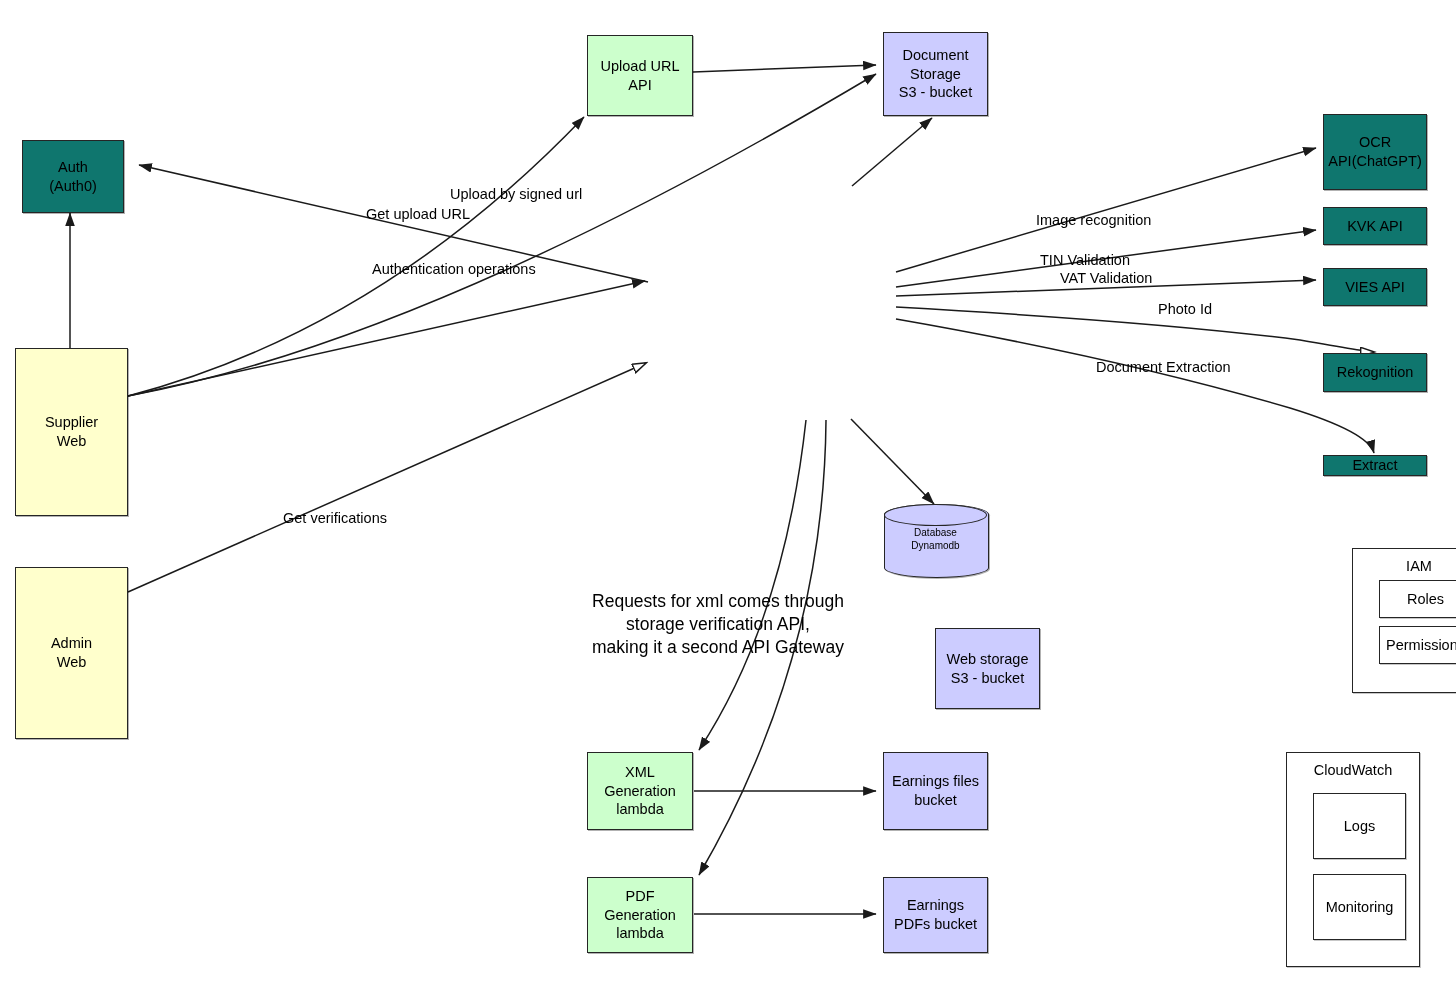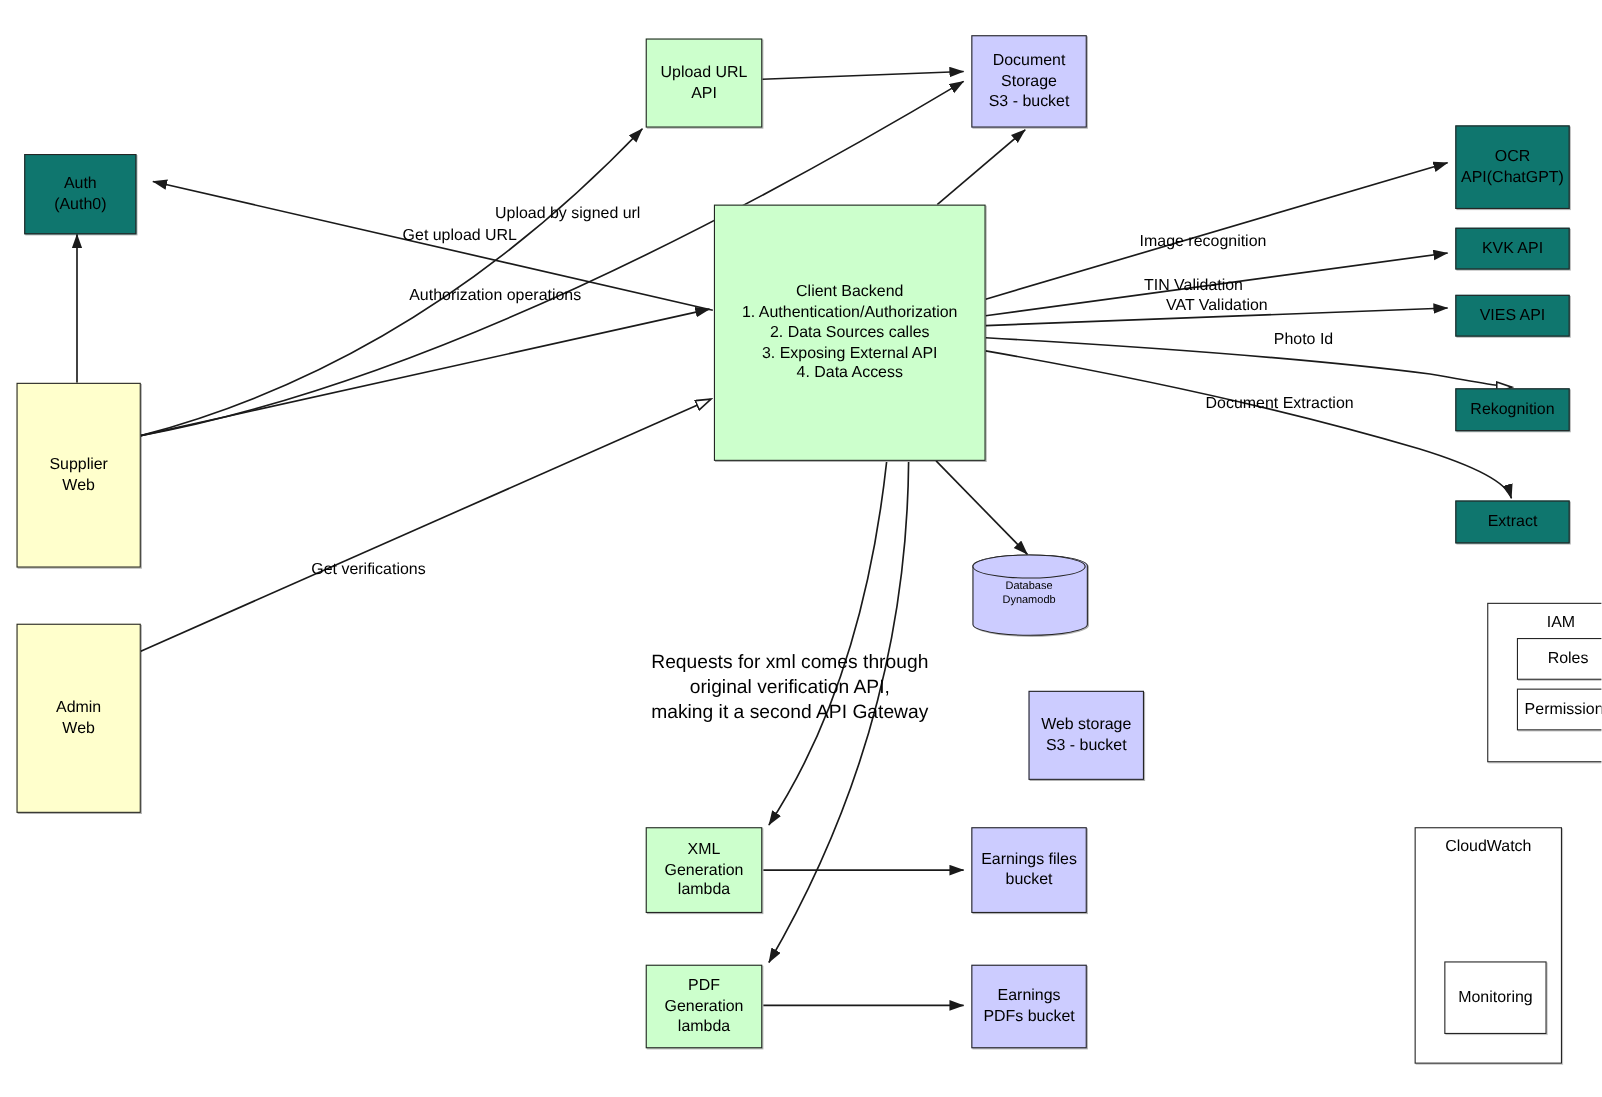--- a/index.html
+++ b/index.html
@@ -188,46 +188,39 @@
     <span>Upload URL
 API</span>
   </div>
 
   <div class="node fill-blue" style="left:883px; top:32px; width:105px; height:84px;">
     <span>Document
 Storage
 S3 - bucket</span>
   </div>
 
-  <div class="node fill-green" style="left:649px; top:186px; width:247px; height:233px; font-size:14.5px;">
-    <span>Client Backend
-1. Authentication/Authorization
-2. Data Sources calles
-3. Exposing External API
-4. Data Access</span>
-  </div>
 
   <div class="node fill-pink" style="left:1323px; top:114px; width:104px; height:76px;">
     <span>OCR
 API(ChatGPT)</span>
   </div>
 
   <div class="node fill-pink" style="left:1323px; top:207px; width:104px; height:38px;">
     <span>KVK API</span>
   </div>
 
   <div class="node fill-pink" style="left:1323px; top:268px; width:104px; height:38px;">
     <span>VIES API</span>
   </div>
 
   <div class="node fill-pink" style="left:1323px; top:353px; width:104px; height:39px;">
     <span>Rekognition</span>
   </div>
 
-  <div class="node fill-pink" style="left:1323px; top:455px; width:104px; height:39px;">
+  <div class="node fill-pink" style="left:1323px; top:455px; width:104px; height:21px;">
     <span>Extract</span>
   </div>
 
   <div class="cylinder" style="left:884px; top:504px; width:103px; height:72px;">
     <div class="cyl-body"></div>
     <div class="cyl-top"></div>
     <div class="cyl-label">Database
 Dynamodb</div>
   </div>
 
@@ -263,40 +256,43 @@
     <div class="node fill-white" style="left:26px; top:31px; width:93px; height:38px; box-shadow:1px 1px 0 rgba(0,0,0,0.22);">
       <span>Roles</span>
     </div>
     <div class="node fill-white" style="left:26px; top:77px; width:93px; height:38px; box-shadow:1px 1px 0 rgba(0,0,0,0.22);">
       <span>Permissions</span>
     </div>
   </div>
 
   <div class="group-box" style="left:1286px; top:704px; width:134px; height:215px;margin-top:48px;">
     <div class="group-title" style="top:9px;">CloudWatch</div>
+    <div class="node fill-white" style="left:26px; top:40px; width:93px; height:66px; box-shadow:1px 1px 0 rgba(0,0,0,0.22);">
+      <span>Logs</span>
+    </div>
     <div class="node fill-white" style="left:26px; top:121px; width:93px; height:66px; box-shadow:1px 1px 0 rgba(0,0,0,0.22);">
       <span>Monitoring</span>
     </div>
   </div>
 
   <div class="edge-label" style="left:450px; top:186px;">Upload by signed url</div>
 
   <div class="edge-label" style="left:366px; top:206px;">Get upload URL</div>
 
-  <div class="edge-label" style="left:372px; top:261px;">Authorization operations</div>
+  <div class="edge-label" style="left:372px; top:261px;">Authentication operations</div>
 
   <div class="edge-label" style="left:283px; top:510px;">Get verifications</div>
 
   <div class="edge-label" style="left:1036px; top:212px;">Image recognition</div>
 
   <div class="edge-label" style="left:1040px; top:252px;">TIN Validation</div>
 
   <div class="edge-label" style="left:1060px; top:270px;">VAT Validation</div>
 
   <div class="edge-label" style="left:1158px; top:301px;">Photo Id</div>
 
   <div class="edge-label" style="left:1096px; top:359px;">Document Extraction</div>
 
   <div class="note" style="left:583px; top:590px; width:270px;">Requests for xml comes through
-original verification  API,
+storage verification  API,
 making it a second API Gateway</div>
 
 </div>
 
 </body></html>

